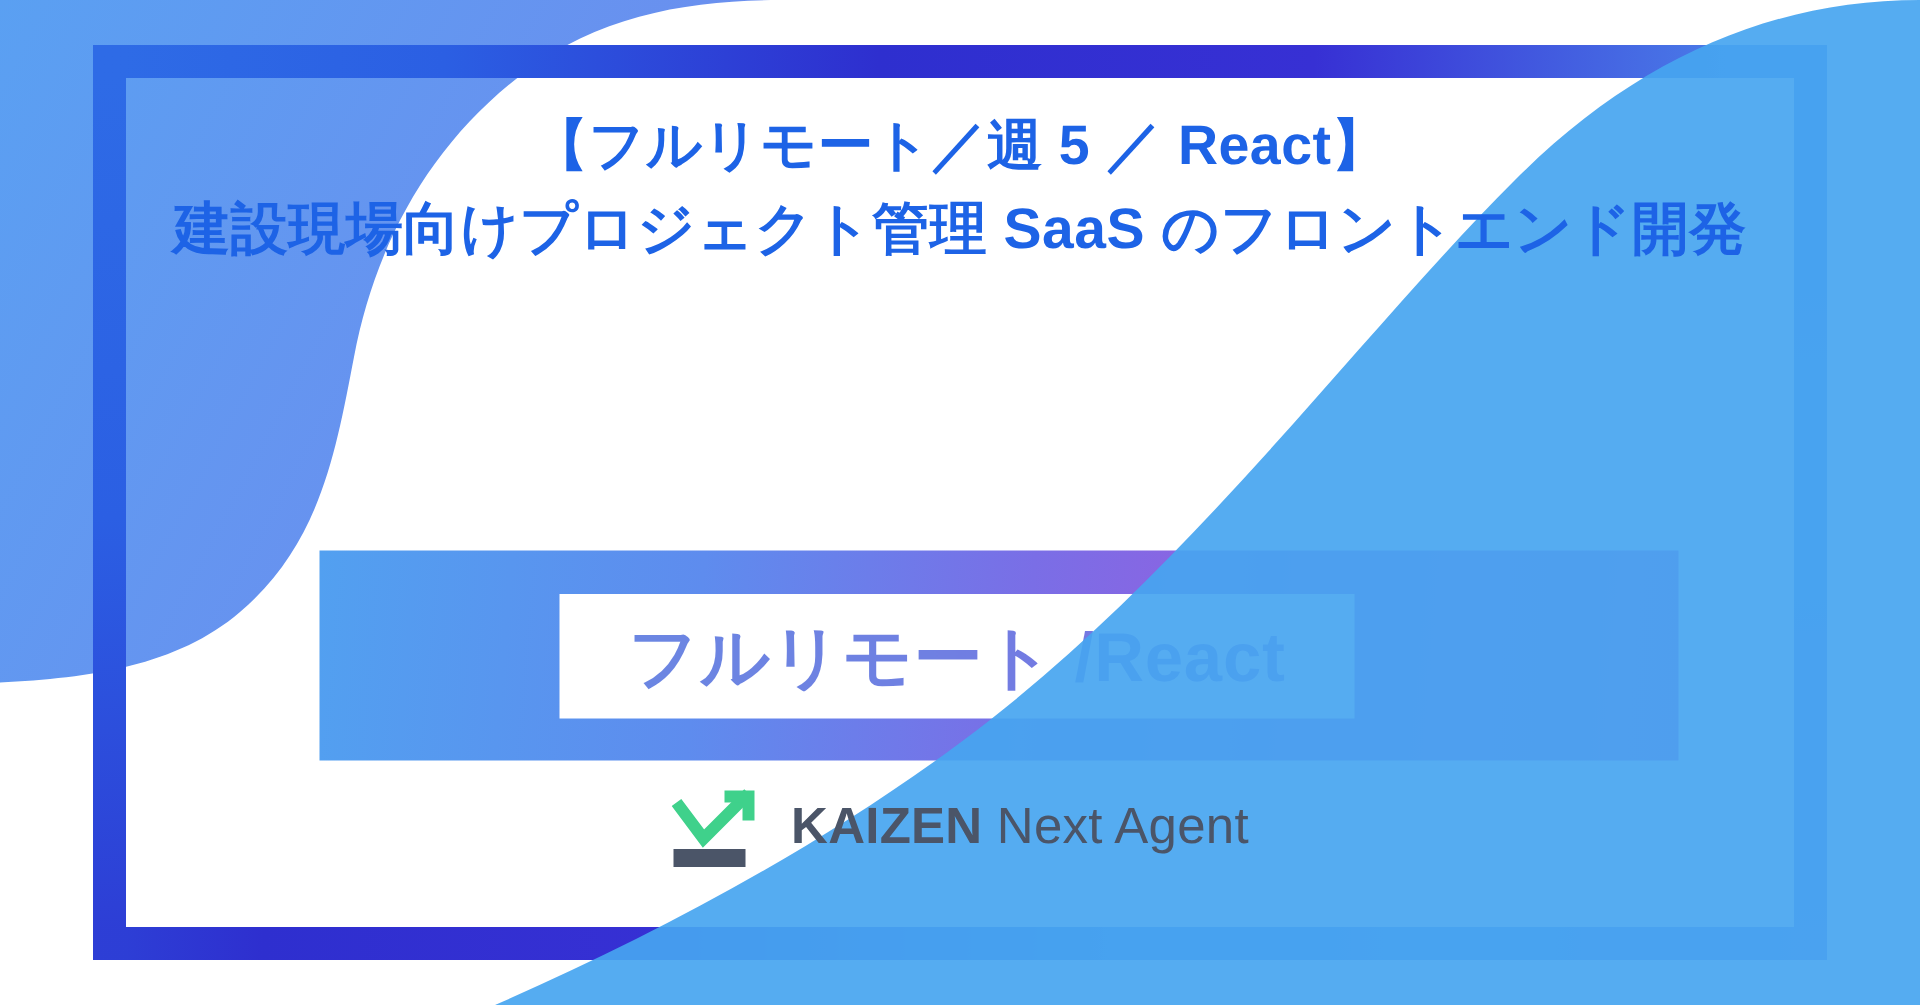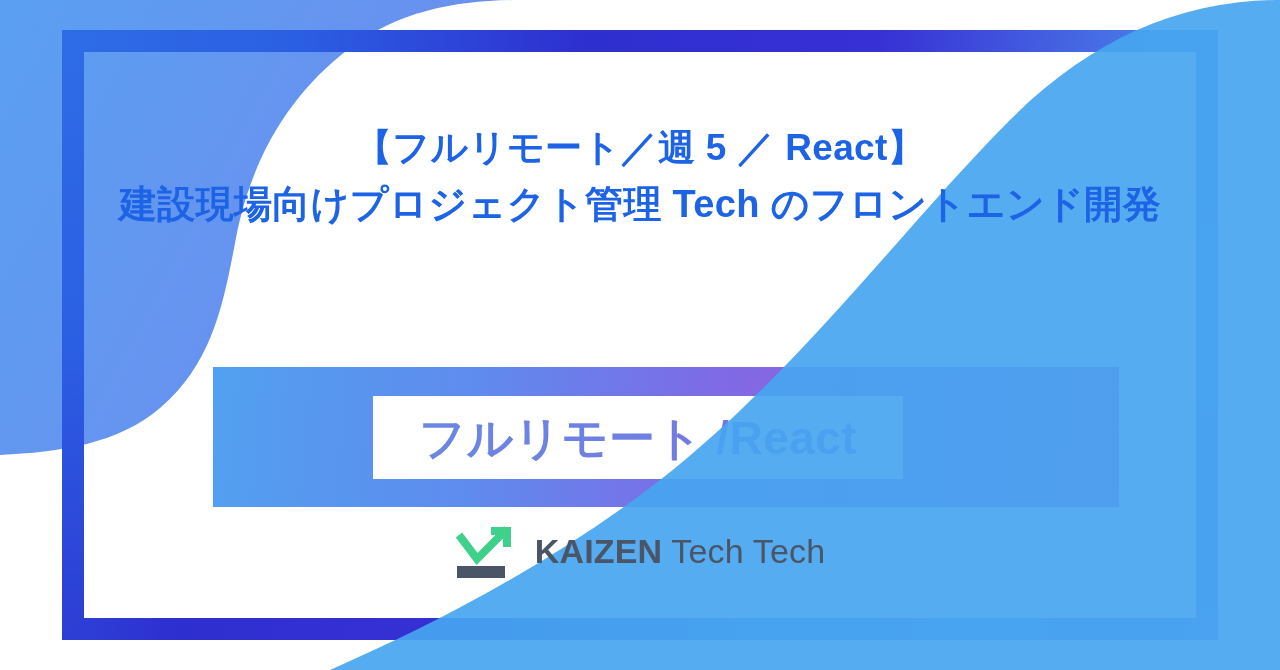--- a/index.html
+++ b/index.html
@@ -70,21 +70,21 @@
     font-weight: 700;
     letter-spacing: 0.01em;
   }
   .headline .line {
     display: block;
     white-space: nowrap;
   }
   .hl-1 {
     font-size: 37px;
     line-height: 56px;
-    margin-top: 120px;
+    margin-top: 69px;
   }
   .hl-2 {
     font-size: 38px;
     line-height: 57px;
   }
   .hl-3 {
     font-size: 37px;
     line-height: 57px;
   }
 
@@ -180,26 +180,26 @@
              C 1180 0 1090 40 1010 120
              C 905 225 800 370 660 480
              C 560 558 440 622 330 670
              L 1280 670 Z" fill="#46A5F0" fill-opacity="0.92"></path>
   </svg>
 
   <div class="content">
 
     <h1 class="headline">
       <span class="line hl-1">【フルリモート／週 5 ／ React】</span>
-      <span class="line hl-2">建設現場向けプロジェクト管理 Tech のフロントエンド開発</span>
+      <span class="line hl-2">建設現場向けプロジェクト管理 SaaS のフロントエンド開発</span>
     </h1>
 
     <div class="logo">
       <svg class="logo-mark" viewBox="0 0 64 60" aria-hidden="true">
         <path d="M4 14 L22 38 L52 8" fill="none" stroke="#3FD18B" stroke-width="8" stroke-linecap="butt" stroke-linejoin="miter"></path>
         <path d="M36 6 L56 6 L56 26 L48 26 L48 14 L36 14 Z" fill="#3FD18B"></path>
         <rect x="2" y="45" width="48" height="12" fill="#4B5568"></rect>
       </svg>
-      <span class="logo-wordmark"><span class="logo-kaizen">KAIZEN</span><span class="logo-sub"> Tech Tech</span></span>
+      <span class="logo-wordmark"><span class="logo-kaizen">KAIZEN</span><span class="logo-sub"> Next Agent</span></span>
     </div>
 
   </div>
 </div>
 
 </body></html>

